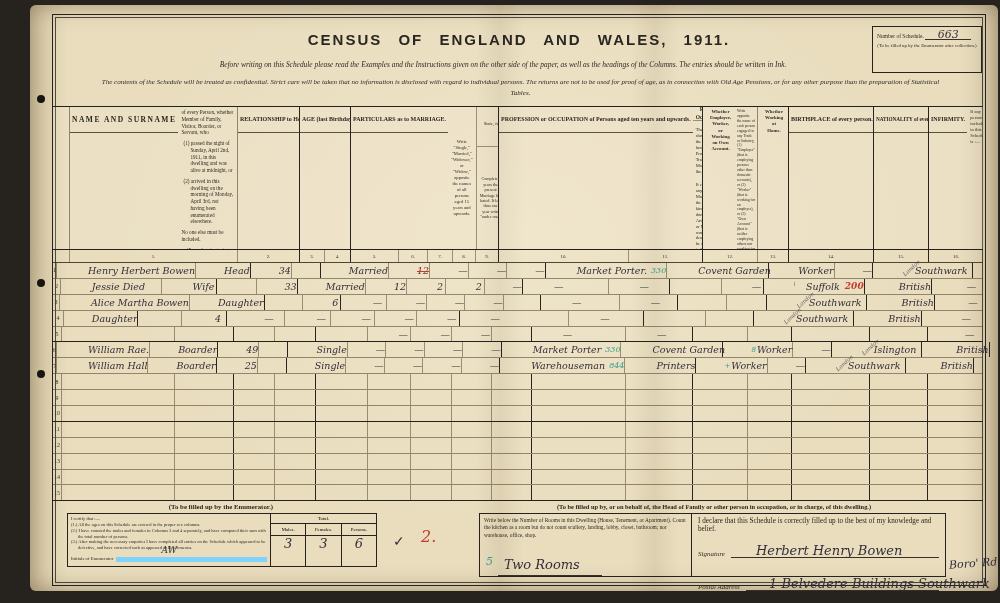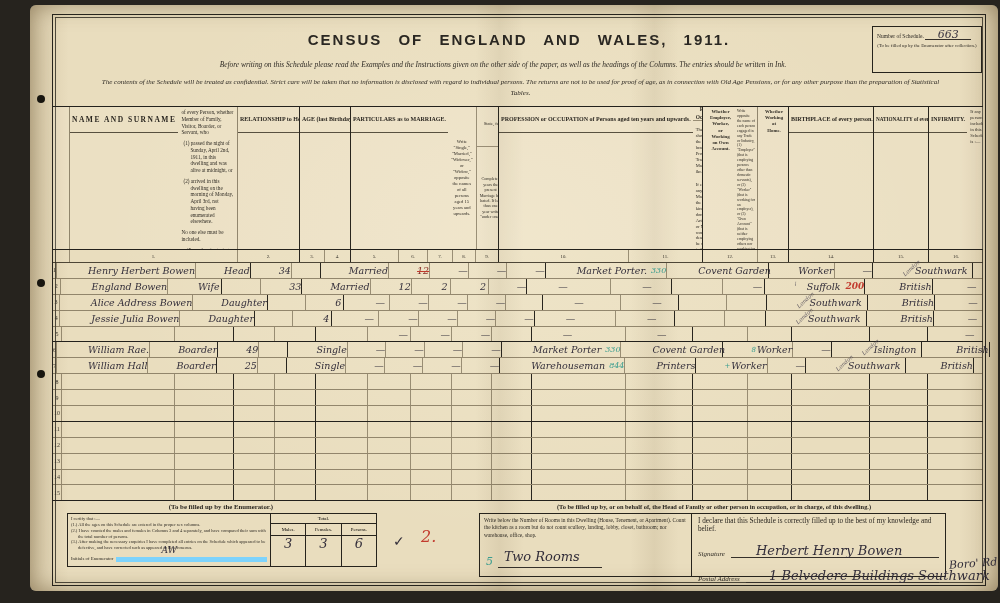--- a/index.html
+++ b/index.html
@@ -104,21 +104,21 @@
   .checkmk { position:absolute; left:340px; top:518px; font-size:14px; color:#332e3a; font-family:"DejaVu Serif", serif; }
   .redmk { position:absolute; left:368px; top:512px; font-size:16px; color:#c23b2e;
     font-family:"DejaVu Serif", serif; font-style:italic; }
 
   .hh-heading { position:absolute; left:428px; top:488px; width:466px; text-align:center;
     font-weight:bold; font-size:6.4px; color:#2a2620; }
   .hh-box { position:absolute; left:426px; top:498px; width:467px; height:64px;
     border:1px solid #26231c; display:flex; }
   .rooms { width:212px; border-right:1px solid #26231c; padding:3px 4px; font-size:5.4px;
     line-height:1.35; color:#2f2b24; position:relative; }
-  .rooms .hwroom { position:absolute; left:18px; bottom:8px; font-family:"DejaVu Serif", serif;
+  .rooms .hwroom { position:absolute; left:18px; bottom:0; font-family:"DejaVu Serif", serif;
     font-style:italic; font-size:13px; color:#332e3a; border-bottom:1px solid #35302a; padding:0 22px 1px 6px; }
   .rooms .gmark { position:absolute; left:6px; bottom:6px; color:#3a9d8f;
     font-family:"DejaVu Serif", serif; font-style:italic; font-size:11px; }
   .sig-area { flex:1; padding:3px 6px; position:relative; }
   .declare { font-size:7.2px; color:#2a2620; }
   .sigrow { display:flex; align-items:flex-end; margin-top:12px; font-style:italic; font-size:7px; color:#2f2b24; }
   .sigrow .l { flex:1; border-bottom:1px solid #35302a; margin-left:6px; position:relative; height:13px; }
   .sigrow .hwv { position:absolute; left:12%; bottom:-1px; font-family:"DejaVu Serif", serif;
     font-style:italic; font-size:13px; white-space:nowrap; color:#332e3a; }
   .overflow-hw { position:absolute; right:-52px; bottom:6px; font-family:"DejaVu Serif", serif;
@@ -311,21 +311,21 @@
               <span class="prefix">London</span>
               <span>Southwark</span>
               <span class="redmark"></span>
             </div>
     <div class="cell w15 hw left br-h" style="padding-left:6px;">British</div>
     <div class="cell w16 hw ctr" style="border-right:none;">—</div>
   </div>
 
   <div class="trow">
     <div class="cell w-num rn">2</div>
-    <div class="cell w1 hw left">England  Bowen</div>
+    <div class="cell w1 hw left">Jessie  Died</div>
     <div class="cell w2 hw ctr br-h">Wife</div>
     <div class="cell w3 hw ctr"></div>
     <div class="cell w4 hw ctr br-h">33</div>
     <div class="cell w5 hw ctr">Married</div>
     <div class="cell w6 hw ctr">12</div>
     <div class="cell w7 hw ctr">2</div>
     <div class="cell w8 hw ctr">2</div>
     <div class="cell w9 hw ctr br-h">—</div>
     <div class="cell w10 hw left">
               <span>—</span>
@@ -341,21 +341,21 @@
               <span class="prefix">✓</span>
               <span>Suffolk</span>
               <span class="redmark">200</span>
             </div>
     <div class="cell w15 hw left br-h" style="padding-left:6px;">British</div>
     <div class="cell w16 hw ctr" style="border-right:none;">—</div>
   </div>
 
   <div class="trow">
     <div class="cell w-num rn">3</div>
-    <div class="cell w1 hw left">Alice Address Bowen</div>
+    <div class="cell w1 hw left">Alice Martha Bowen</div>
     <div class="cell w2 hw ctr br-h">Daughter</div>
     <div class="cell w3 hw ctr"></div>
     <div class="cell w4 hw ctr br-h">6</div>
     <div class="cell w5 hw ctr">—</div>
     <div class="cell w6 hw ctr">—</div>
     <div class="cell w7 hw ctr">—</div>
     <div class="cell w8 hw ctr">—</div>
     <div class="cell w9 hw ctr br-h"></div>
     <div class="cell w10 hw left">
               <span>—</span>
@@ -371,21 +371,20 @@
               <span class="prefix">London</span>
               <span>Southwark</span>
               <span class="redmark"></span>
             </div>
     <div class="cell w15 hw left br-h" style="padding-left:6px;">British</div>
     <div class="cell w16 hw ctr" style="border-right:none;">—</div>
   </div>
 
   <div class="trow">
     <div class="cell w-num rn">4</div>
-    <div class="cell w1 hw left">Jessie Julia  Bowen</div>
     <div class="cell w2 hw ctr br-h">Daughter</div>
     <div class="cell w3 hw ctr"></div>
     <div class="cell w4 hw ctr br-h">4</div>
     <div class="cell w5 hw ctr">—</div>
     <div class="cell w6 hw ctr">—</div>
     <div class="cell w7 hw ctr">—</div>
     <div class="cell w8 hw ctr">—</div>
     <div class="cell w9 hw ctr br-h">—</div>
     <div class="cell w10 hw left">
               <span>—</span>
@@ -777,21 +776,21 @@
         <span class="hwroom">Two Rooms</span>
       </div>
       <div class="sig-area">
         <div class="declare">I declare that this Schedule is correctly filled up to the best of my knowledge and belief.</div>
         <div class="sigrow">
           <span>Signature</span>
           <span class="l">
             <span class="hwv">Herbert Henry Bowen</span>
           </span>
         </div>
-        <div class="sigrow" style="margin-top:12px;">
+        <div class="sigrow" style="margin-top:20px;">
           <span>Postal Address</span>
           <span class="l">
             <span class="hwv">1 Belvedere Buildings Southwark</span>
           </span>
         </div>
         <div class="overflow-hw">Boro' Rd</div>
       </div>
     </div>
 
   </div>

